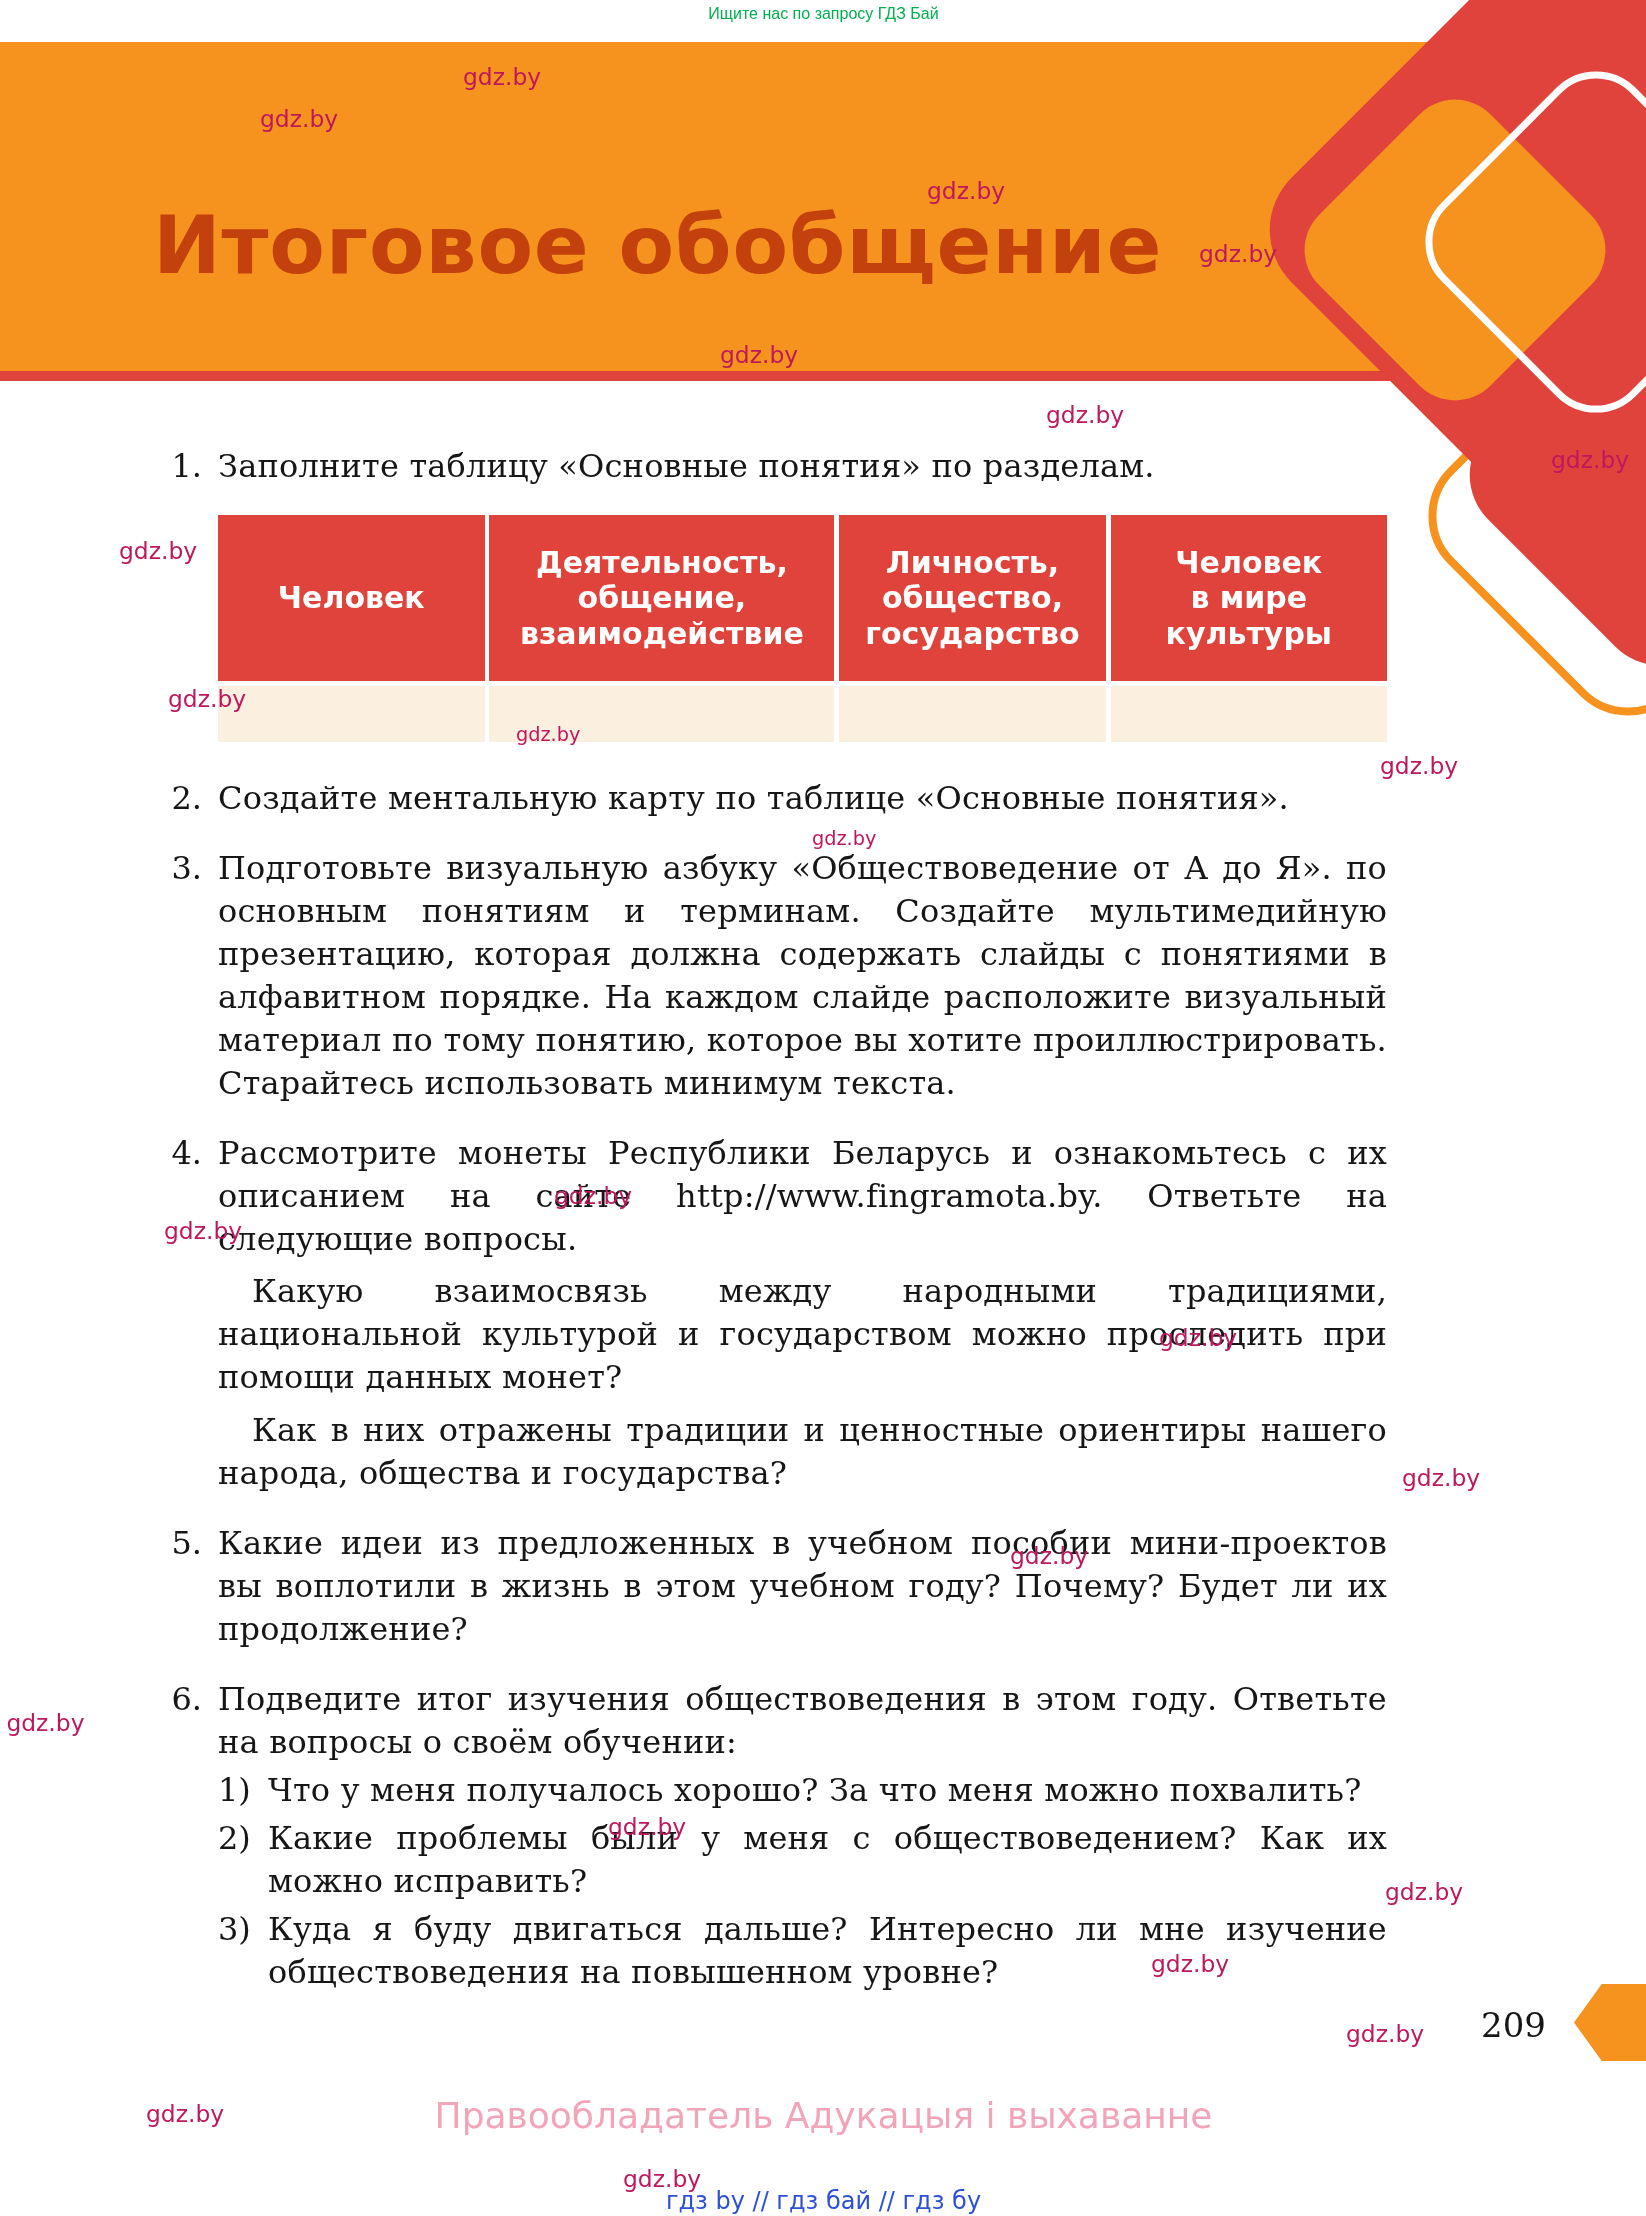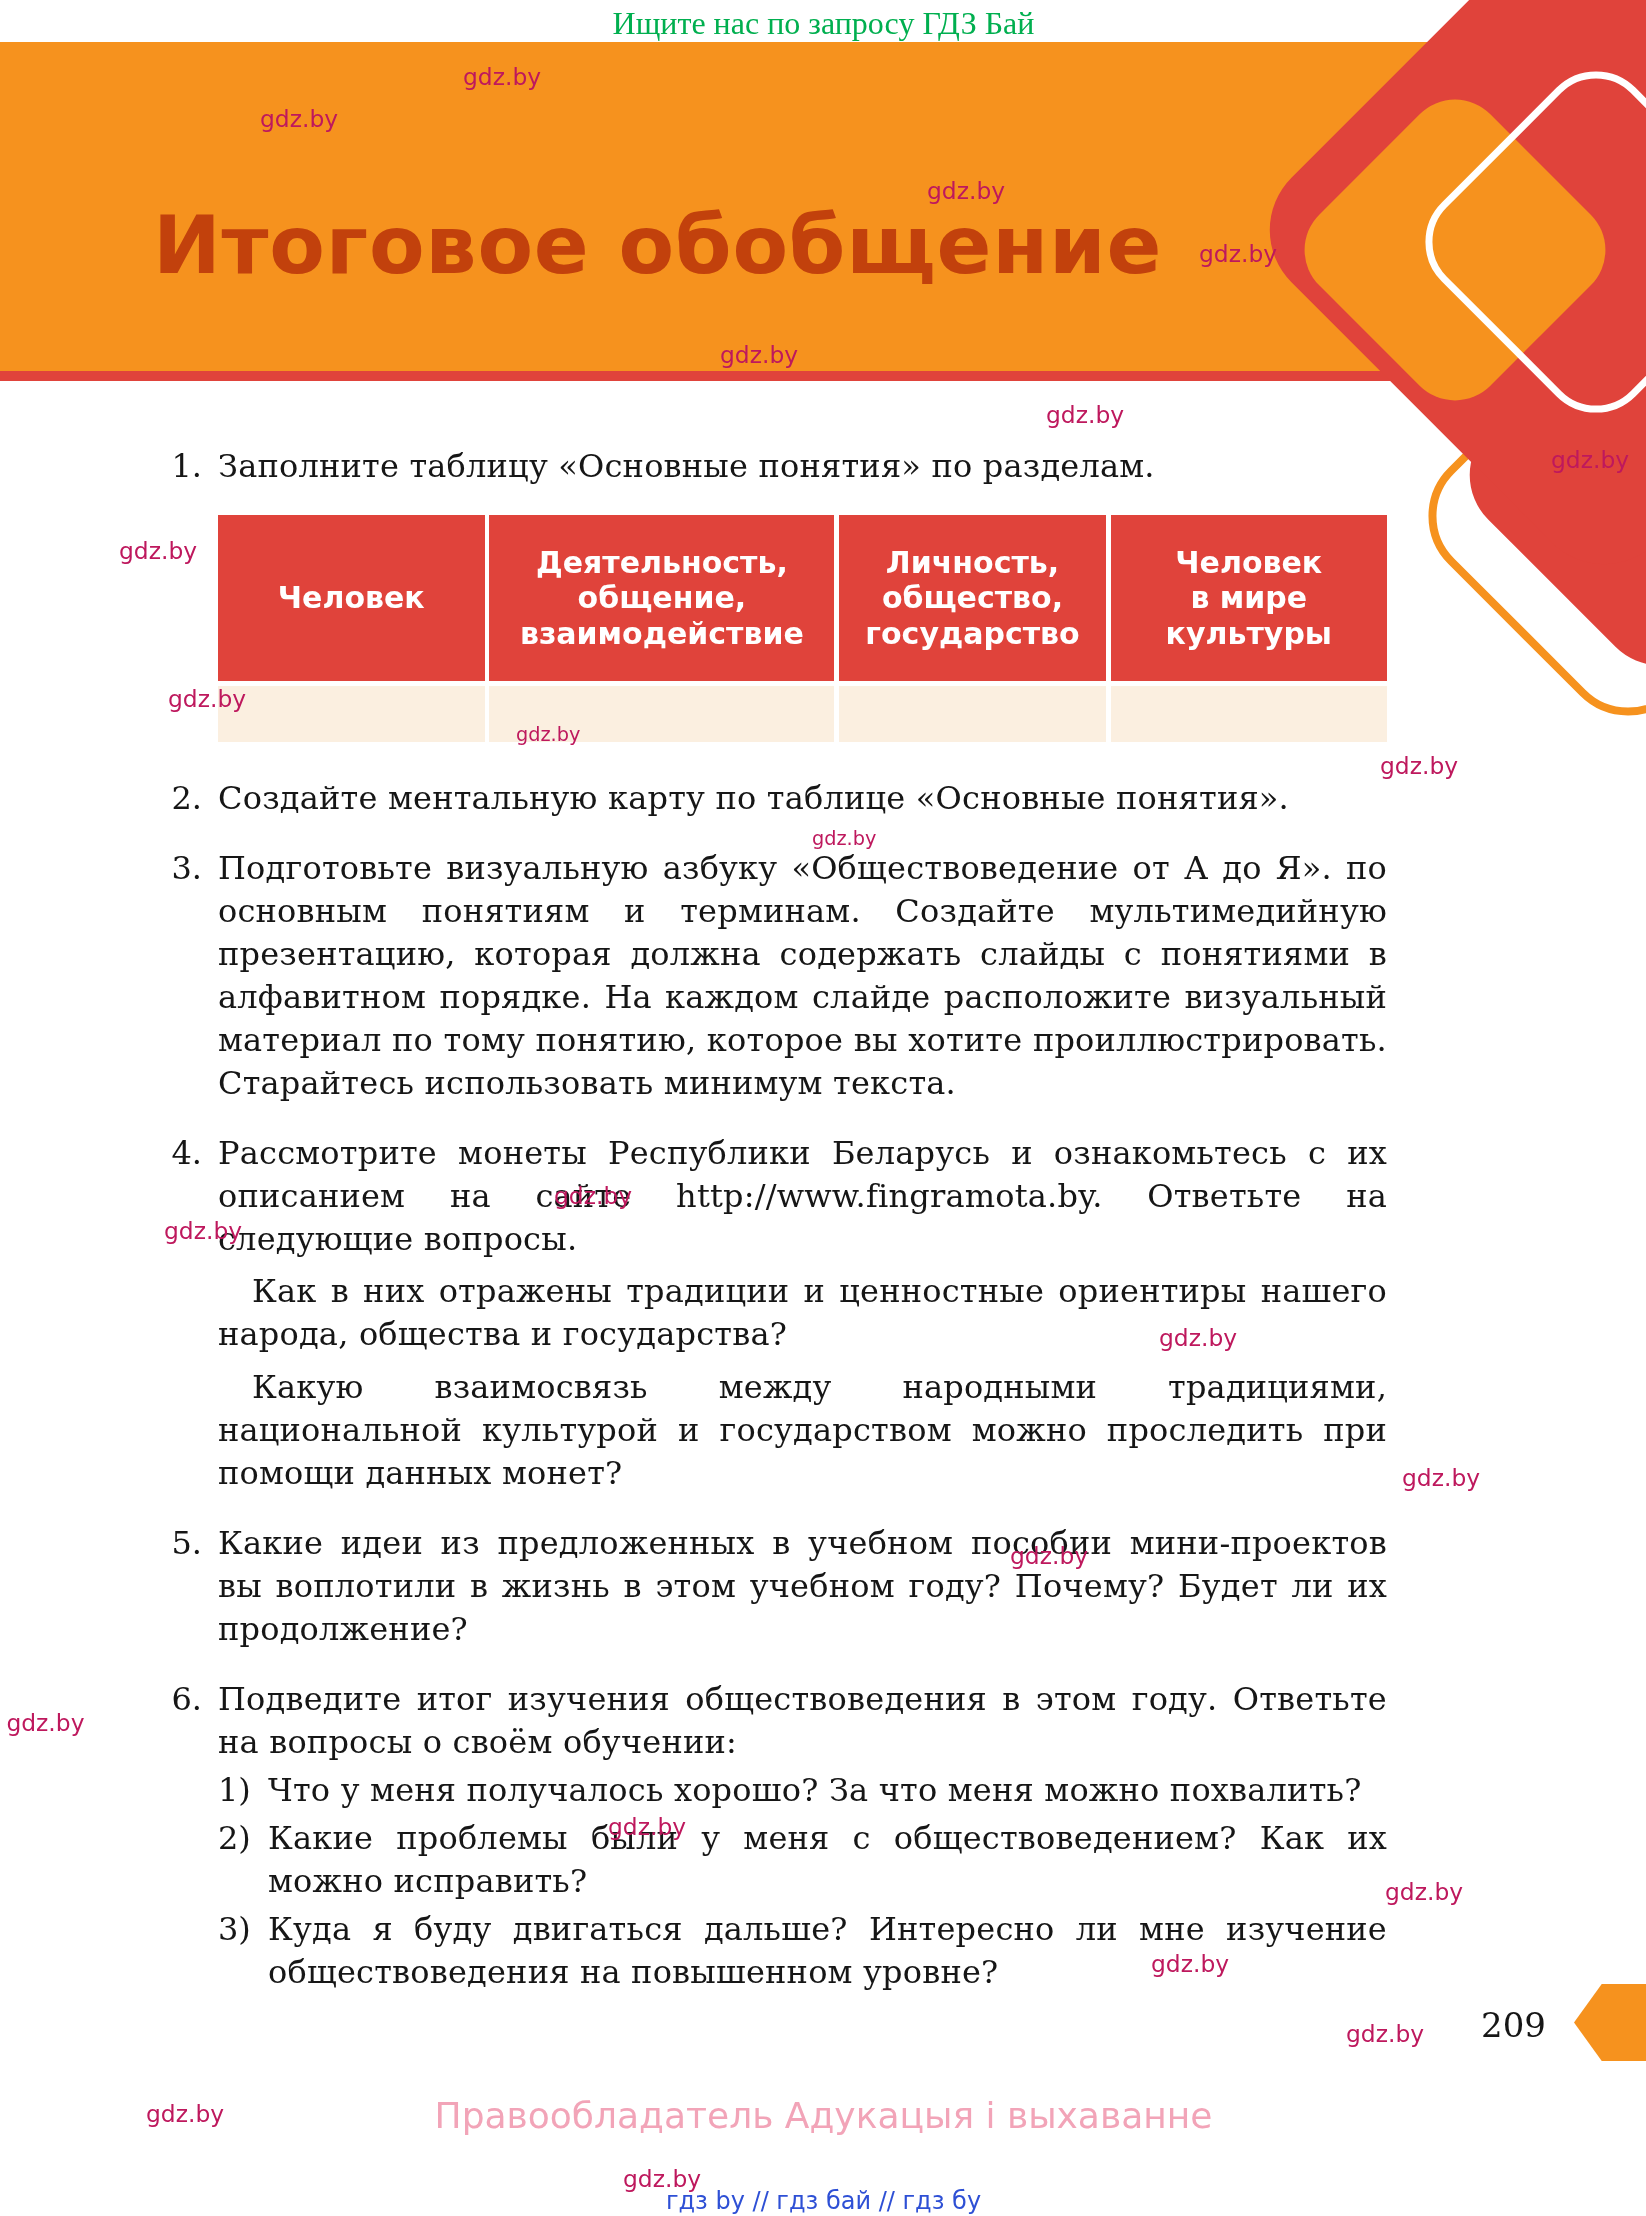--- a/index.html
+++ b/index.html
@@ -4,21 +4,21 @@
 <style>
   * { margin:0; padding:0; box-sizing:border-box; }
   html,body { background:#ffffff; }
   .page {
     position:relative; width:1647px; height:2216px; overflow:hidden;
     background:#ffffff; color:var(--ink,#161616);
     font-family:"DejaVu Serif", serif;
   }
   .top-green {
     position:absolute; top:4.8px; left:0; width:100%; text-align:center;
-    font-family:Liberation Serif, serif; font-size:32px; color:var(--green,#00AF4F); z-index:6;
+    font-family:Liberation Sans, sans-serif; font-size:16px; color:var(--green,#00AF4F); z-index:6;
   }
   .banner {
     position:absolute; top:42px; left:0; width:100%; height:339px;
     background:var(--orange,#F6921E); border-bottom:10.5px solid var(--red,#E0433B); z-index:1;
   }
   .title {
     position:absolute; top:198px; left:153px; z-index:4;
     font-family:"DejaVu Sans", sans-serif; font-weight:bold; font-size:81px;
     letter-spacing:0.8px; color:#c2410c; white-space:nowrap;
   }
@@ -119,22 +119,22 @@
       <div class="num">3.</div>
       <div class="body">
         <p class="para">Подготовьте визуальную азбуку «Обществоведение от А до Я». по основным понятиям и терминам. Создайте мультимедийную презентацию, которая должна содержать слайды с понятиями в алфавитном порядке. На каждом слайде расположите визуальный материал по тому понятию, которое вы хотите проиллюстрировать. Старайтесь использовать минимум текста.</p>
       </div>
     </div>
 
     <div class="task">
       <div class="num">4.</div>
       <div class="body">
         <p class="para">Рассмотрите монеты Республики Беларусь и ознакомьтесь с их описанием на сайте http://www.fingramota.by. Ответьте на следующие вопросы.</p>
+        <p class="para indent">Какую взаимосвязь между народными традициями, национальной культурой и государством можно проследить при помощи данных монет?</p>
         <p class="para indent">Как в них отражены традиции и ценностные ориентиры нашего народа, общества и государства?</p>
-        <p class="para indent">Какую взаимосвязь между народными традициями, национальной культурой и государством можно проследить при помощи данных монет?</p>
       </div>
     </div>
 
     <div class="task">
       <div class="num">5.</div>
       <div class="body">
         <p class="para">Какие идеи из предложенных в учебном пособии мини-проектов вы воплотили в жизнь в этом учебном году? Почему? Будет ли их продолжение?</p>
       </div>
     </div>
 

